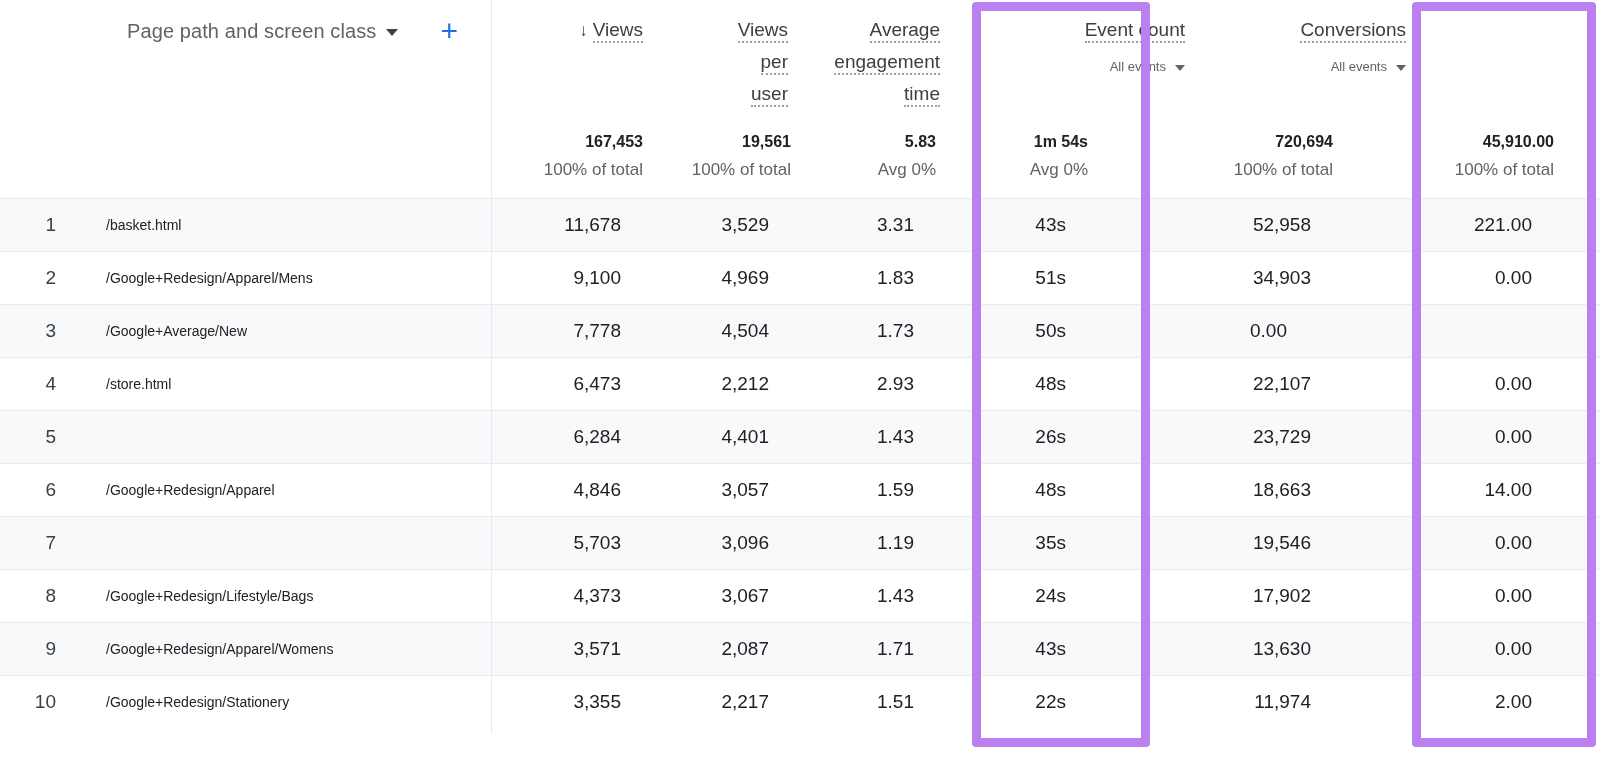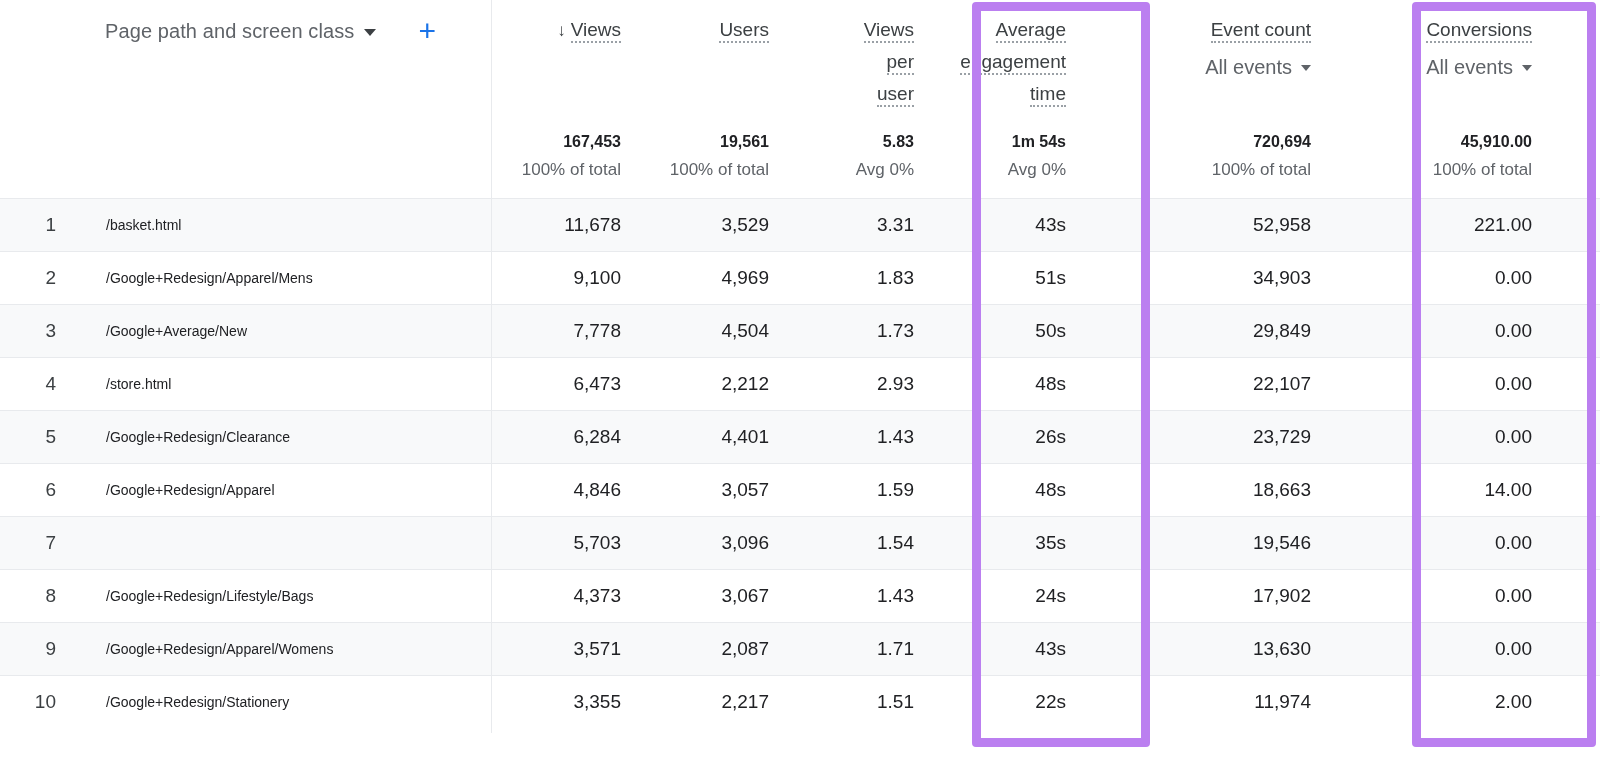--- a/index.html
+++ b/index.html
@@ -20,20 +20,21 @@
   #report-table {
     position: relative;
     width: 1600px;
     height: 769px;
   }
 
   
   .thead {
     position: relative;
     height: 198px;
+    padding-left: 22px;
   }
   .head-row {
     display: flex;
     align-items: flex-start;
     height: 130px;
   }
 
   .col-dim {
     width: 491px;
     flex: 0 0 491px;
@@ -96,21 +97,21 @@
     font-size: 17px;
     color: #3c4043;
     margin-right: 5px;
   }
   .subselect {
     display: flex;
     align-items: center;
     justify-content: flex-end;
     gap: 9px;
     margin-top: 5px;
-    font-size: 20px;
+    font-size: 13px;
     color: #5f6368;
   }
   .subselect .caret {
     border-top-color: #5f6368;
     border-left-width: 5px;
     border-right-width: 5px;
     border-top-width: 6px;
   }
 
   
@@ -212,23 +213,20 @@
           <span class="dim-label">Page path and screen class</span>
           <span class="caret"></span>
         </div>
         <span class="plus-btn" style="color: rgb(26, 115, 232);">+</span>
       </div>
 
       <div class="metric-head m-views">
         <span class="sort-arrow">↓</span><span class="dotted">Views</span>
       </div>
 
-      <div class="metric-head m-users">
-        <span class="dotted">Users</span>
-      </div>
 
       <div class="metric-head m-vpu">
         <span class="dotted">Views</span><br>
         <span class="dotted">per</span><br>
         <span class="dotted">user</span>
       </div>
 
       <div class="metric-head m-aet">
         <span class="dotted">Average</span><br>
         <span class="dotted">engagement</span><br>
@@ -314,39 +312,37 @@
       </div>
       <div class="trow alt">
         <div class="cell-dim">
           <div class="rank">3</div>
           <div class="path">/Google+Average/New</div>
         </div>
         <div class="cell m-views">7,778</div>
         <div class="cell m-users">4,504</div>
         <div class="cell m-vpu">1.73</div>
         <div class="cell m-aet">50s</div>
-        <div class="cell m-evt">29,849</div>
         <div class="cell m-conv">0.00</div>
       </div>
       <div class="trow">
         <div class="cell-dim">
           <div class="rank">4</div>
           <div class="path">/store.html</div>
         </div>
         <div class="cell m-views">6,473</div>
         <div class="cell m-users">2,212</div>
         <div class="cell m-vpu">2.93</div>
         <div class="cell m-aet">48s</div>
         <div class="cell m-evt">22,107</div>
         <div class="cell m-conv">0.00</div>
       </div>
       <div class="trow alt">
         <div class="cell-dim">
           <div class="rank">5</div>
-          <div class="path">/Google+Redesign/Clearance</div>
         </div>
         <div class="cell m-views">6,284</div>
         <div class="cell m-users">4,401</div>
         <div class="cell m-vpu">1.43</div>
         <div class="cell m-aet">26s</div>
         <div class="cell m-evt">23,729</div>
         <div class="cell m-conv">0.00</div>
       </div>
       <div class="trow">
         <div class="cell-dim">
@@ -359,21 +355,21 @@
         <div class="cell m-aet">48s</div>
         <div class="cell m-evt">18,663</div>
         <div class="cell m-conv">14.00</div>
       </div>
       <div class="trow alt">
         <div class="cell-dim">
           <div class="rank">7</div>
         </div>
         <div class="cell m-views">5,703</div>
         <div class="cell m-users">3,096</div>
-        <div class="cell m-vpu">1.54</div>
+        <div class="cell m-vpu">1.19</div>
         <div class="cell m-aet">35s</div>
         <div class="cell m-evt">19,546</div>
         <div class="cell m-conv">0.00</div>
       </div>
       <div class="trow">
         <div class="cell-dim">
           <div class="rank">8</div>
           <div class="path">/Google+Redesign/Lifestyle/Bags</div>
         </div>
         <div class="cell m-views">4,373</div>

